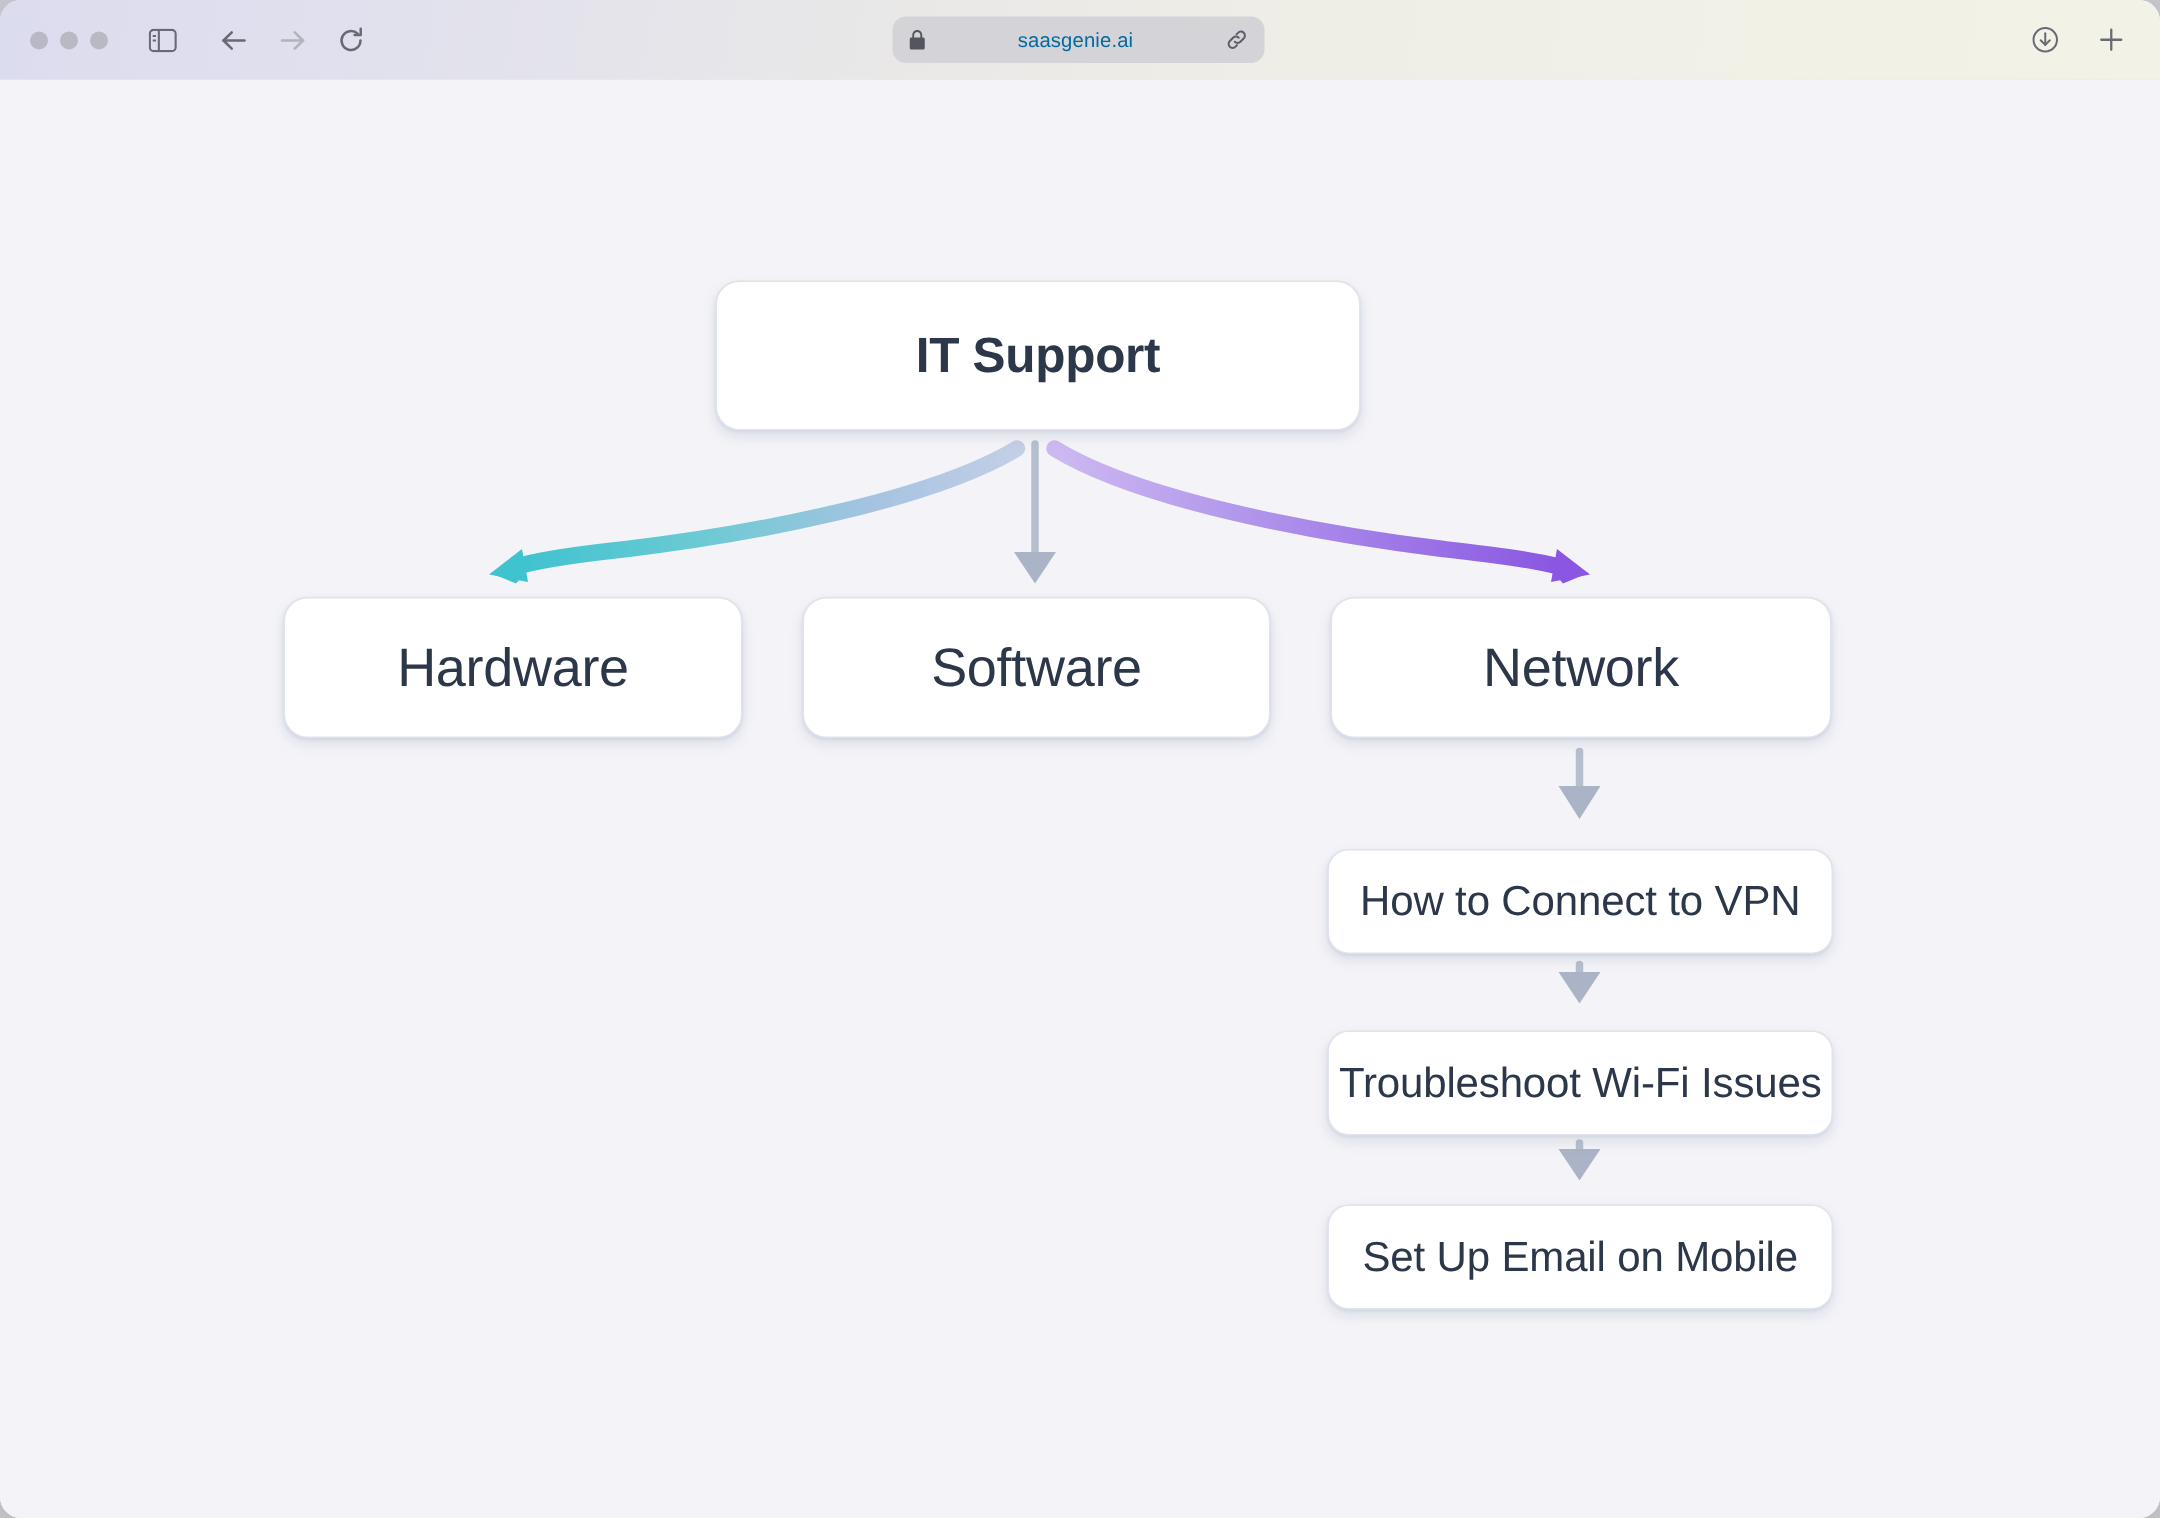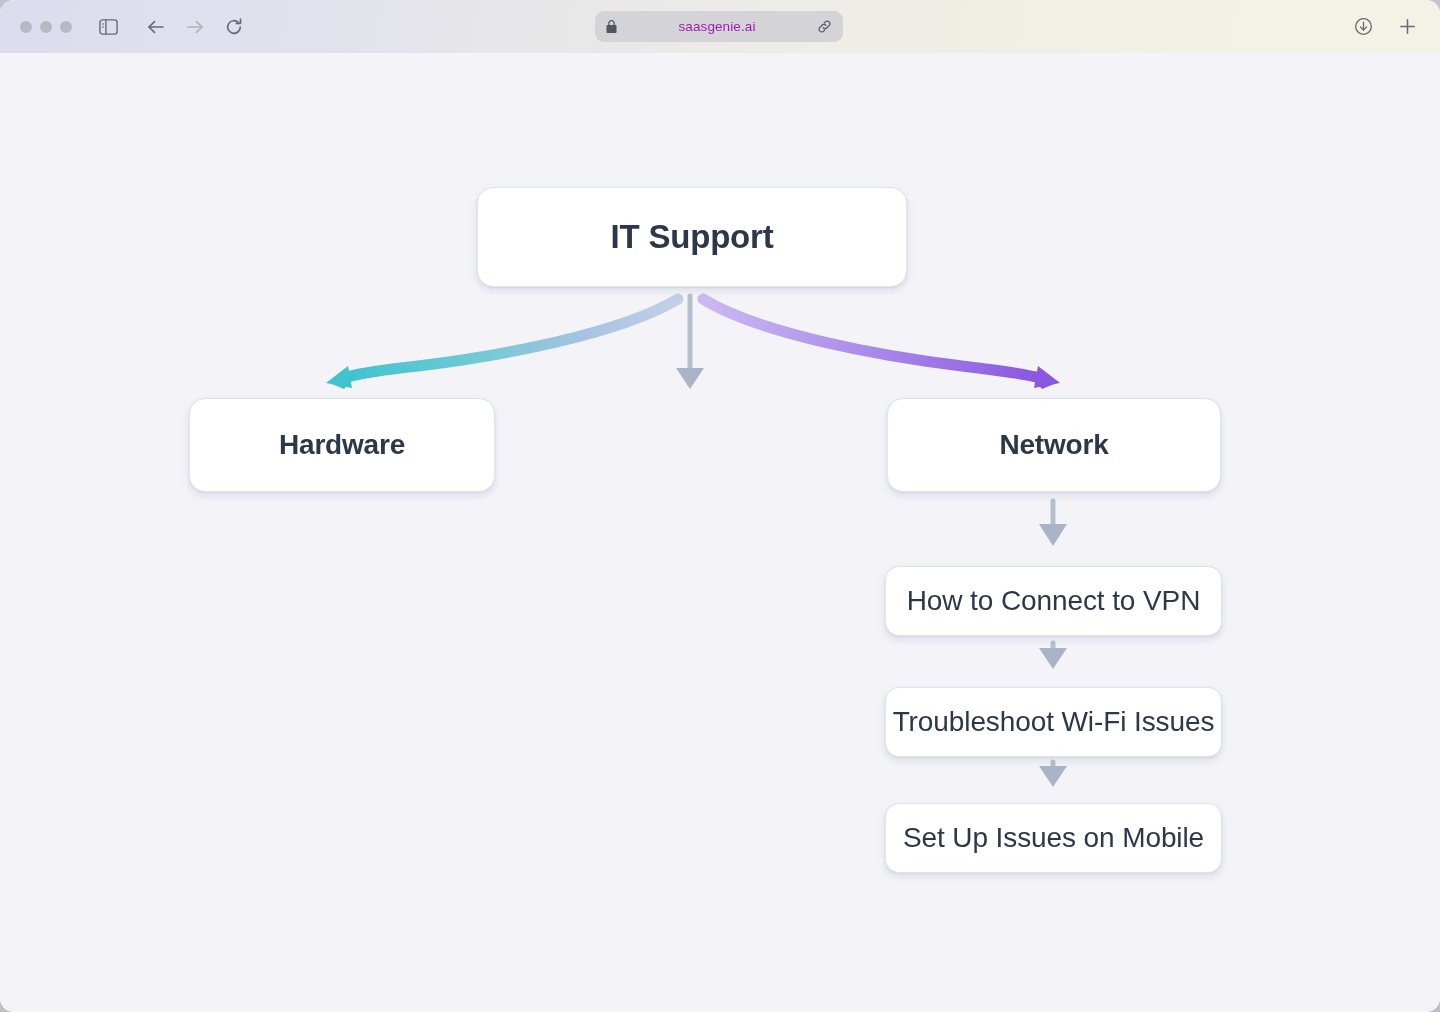--- a/index.html
+++ b/index.html
@@ -81,21 +81,21 @@
     display: flex;
     align-items: center;
     padding: 0 11px;
     box-sizing: border-box;
   }
   .urlbar .lock { color: #55555f; display:flex; align-items:center; }
   .url-text {
     flex: 1;
     text-align: center;
     font-size: 13.5px;
-    color: #a21caf;
+    color: #0369a1;
     letter-spacing: 0.1px;
     font-family: "Liberation Sans", sans-serif;
   }
   .urlbar .link-icon { color: #5d5d68; display:flex; align-items:center; }
 
   .toolbar-right {
     position: absolute;
     right: 18px;
     top: 0;
     height: 53px;
@@ -145,22 +145,22 @@
     left: 477px;  top: 115px;
     width: 430px; height: 100px;
     font-size: 33px;
     font-weight: bold;
     letter-spacing: -0.2px;
   }
 
   .node-l2 {
     top: 326px;
     height: 94px;
-    font-size: 28px;
-    font-weight: bold;
+    font-size: 36px;
+    font-weight: normal;
     letter-spacing: -0.2px;
   }
   .node-hardware { left: 189px;  width: 306px; }
   .node-software { left: 535px;  width: 312px; }
   .node-network  { left: 887px;  width: 334px; text-align: center; }
 
   .node-leaf {
     left: 885px;
     width: 337px;
     height: 70px;
@@ -306,24 +306,25 @@
         <g>
           <path d="M1053,690 L1053,697" stroke="#b6bfcd" stroke-width="5" stroke-linecap="round" fill="none"></path>
           <path d="M1039,694 L1067,694 L1053,715 Z" fill="#aab4c6"></path>
         </g>
       </svg>
 
       <div class="node node-root">IT Support</div>
 
       <div class="node node-l2 node-hardware">Hardware</div>
 
+      <div class="node node-l2 node-software">Software</div>
 
       <div class="node node-l2 node-network">Network</div>
 
       <div class="node node-leaf node-vpn">How to Connect to VPN</div>
 
       <div class="node node-leaf node-wifi">Troubleshoot Wi-Fi Issues</div>
 
-      <div class="node node-leaf node-email">Set Up Issues on Mobile</div>
+      <div class="node node-leaf node-email">Set Up Email on Mobile</div>
 
     </div>
   </div>
 </div>
 
 </body></html>

